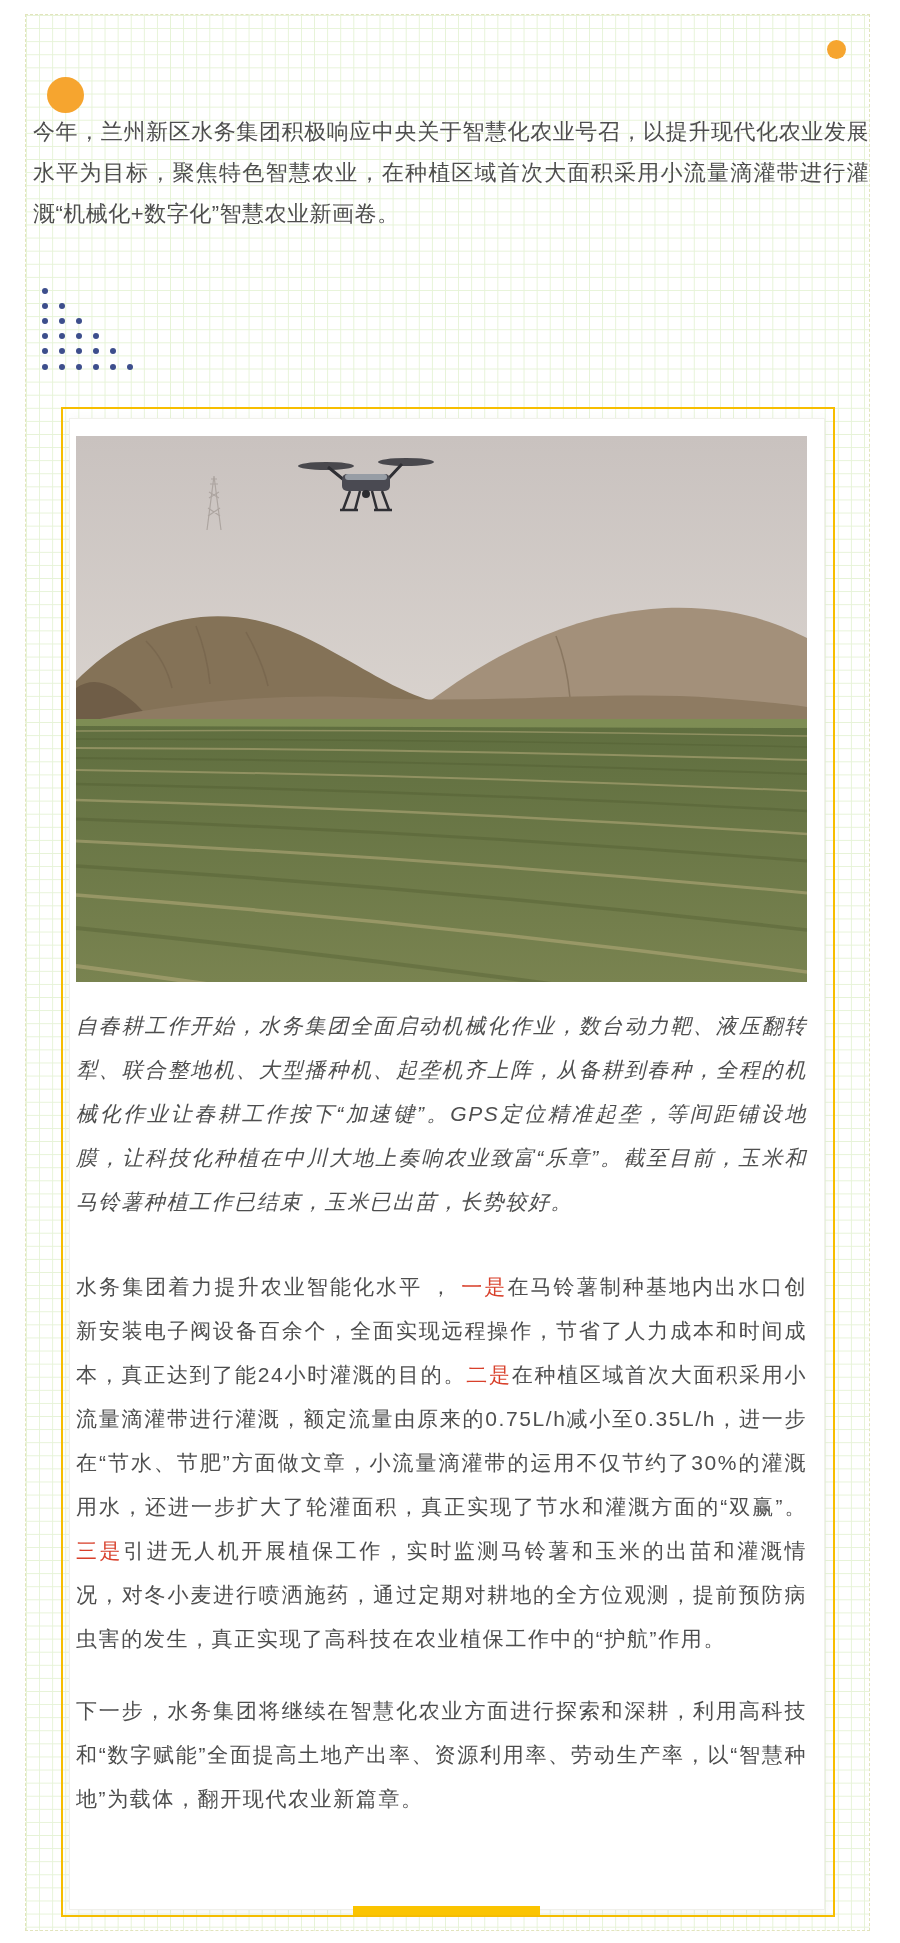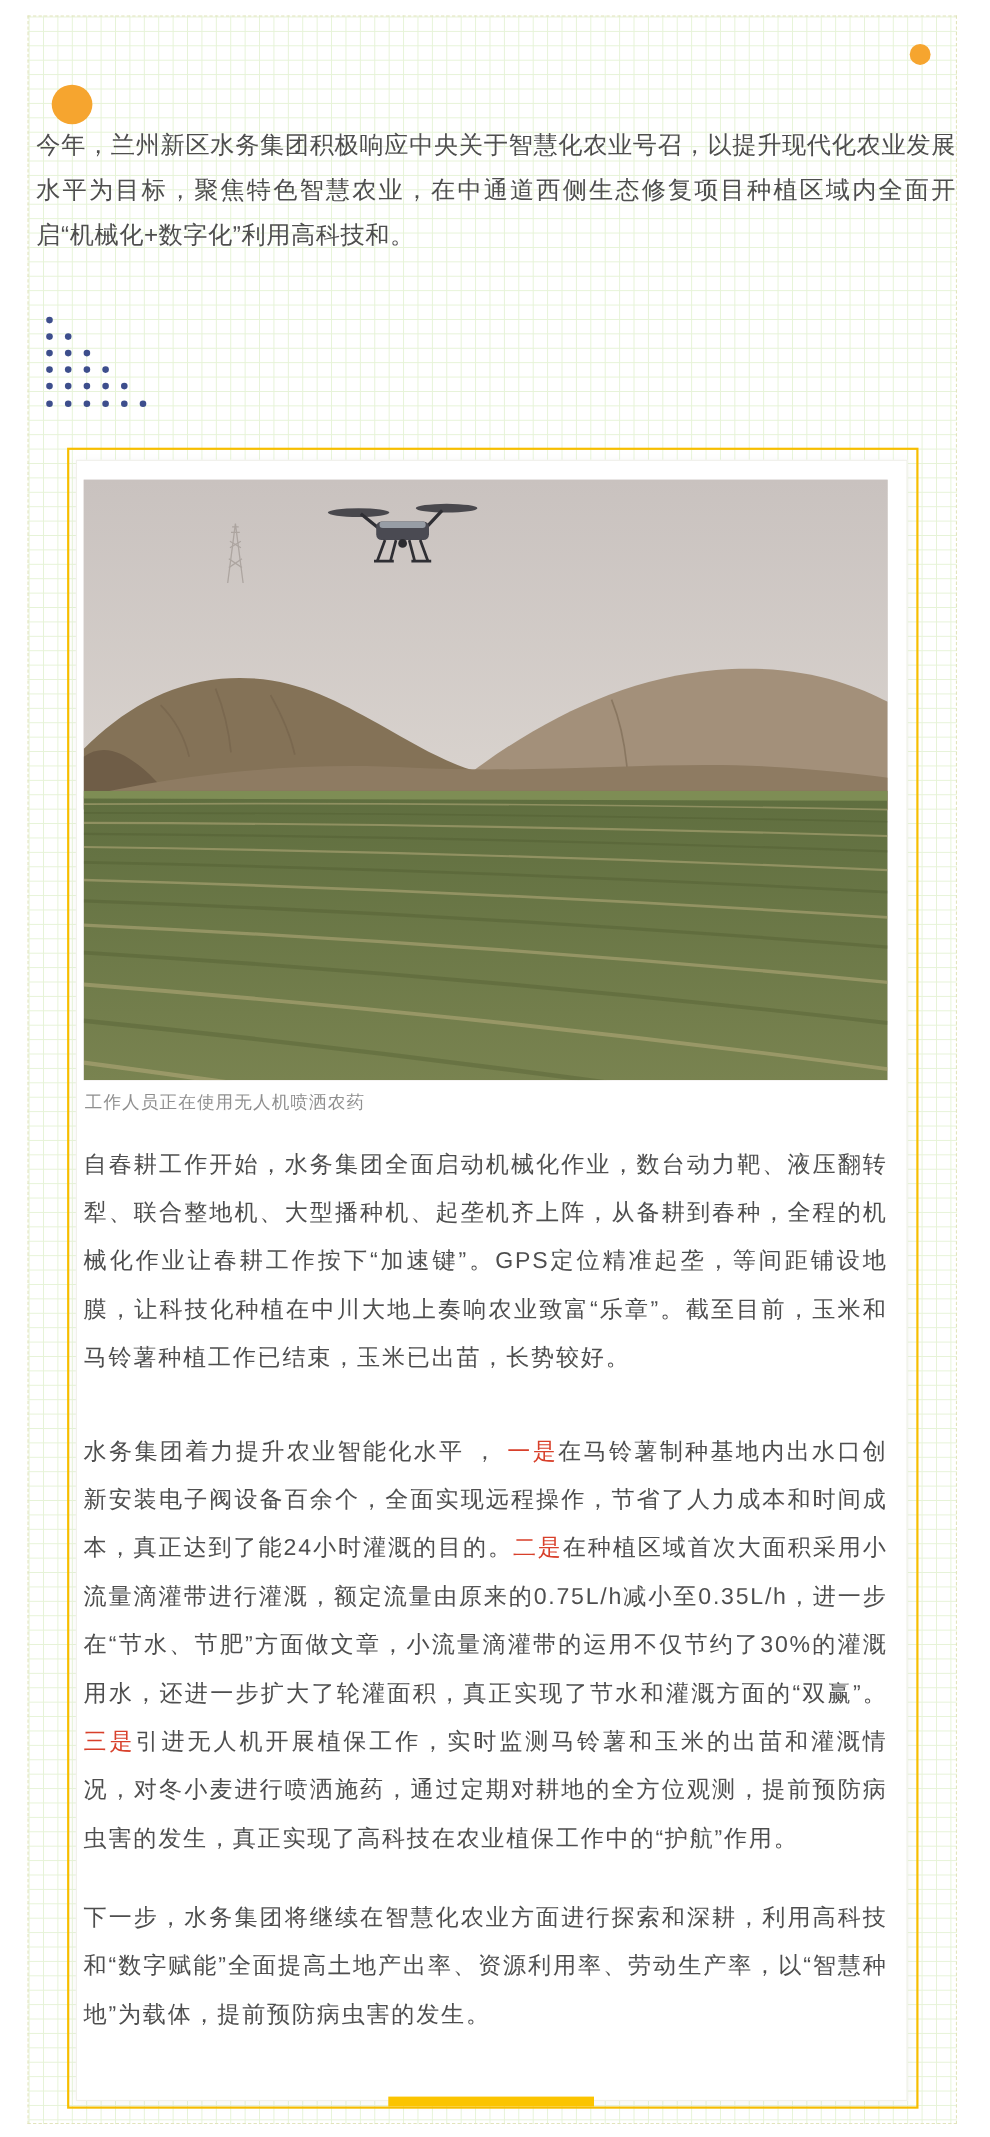--- a/index.html
+++ b/index.html
@@ -47,41 +47,41 @@
   .photo{width:731px;height:546px;overflow:hidden;background:#cfc9c5;}
   .photo svg{display:block;}
   .caption{
     margin:9px 0 0 1px;font-size:16px;line-height:24px;
     color:var(--caption_text);letter-spacing:1px;
   }
   .para{
     margin:0;font-size:21px;line-height:44px;letter-spacing:1.6px;
     color:var(--body_text);text-align:justify;
   }
-  .p1{margin-top:22px;}
+  .p1{margin-top:22px;font-style:italic;}
   .p2{margin-top:41px;}
   .p3{margin-top:28px;}
   .red{color:var(--red_accent);font-weight:normal;}
 
   .bottom-bar{
     position:absolute;left:353px;top:1906px;width:187px;height:9px;
     background:var(--bar_yellow);
   }
 </style>
 </head>
 <body>
 
 <div class="sheet">
 
   <div class="grid-area"></div>
 
   <span class="circle lg"></span>
   <span class="circle sm"></span>
 
-  <p class="intro">今年，兰州新区水务集团积极响应中央关于智慧化农业号召，以提升现代化农业发展水平为目标，聚焦特色智慧农业，在中通道西侧生态修复项目种植区域内全面开启“机械化+数字化”利用高科技和。</p>
+  <p class="intro">今年，兰州新区水务集团积极响应中央关于智慧化农业号召，以提升现代化农业发展水平为目标，聚焦特色智慧农业，在种植区域首次大面积采用小流量滴灌带进行灌溉“机械化+数字化”智慧农业新画卷。</p>
 
   <div class="dots">
       <div class="dot-row">
         <span class="dot"></span>
       </div>
       <div class="dot-row">
         <span class="dot"></span>
         <span class="dot"></span>
       </div>
       <div class="dot-row">
@@ -170,25 +170,24 @@
             <path d="M0,405 Q365,422 731,457" stroke="#b7ab7b" stroke-width="3" opacity="0.55"></path>
             <path d="M0,430 Q365,452 731,494" stroke="#4c5a2e" stroke-width="3.5" opacity="0.35"></path>
             <path d="M0,459 Q365,487 731,536" stroke="#b7ab7b" stroke-width="3.5" opacity="0.55"></path>
             <path d="M0,492 Q360,528 731,585" stroke="#4c5a2e" stroke-width="4" opacity="0.35"></path>
             <path d="M0,530 Q300,570 731,640" stroke="#b7ab7b" stroke-width="4" opacity="0.55"></path>
           </g>
         </g>
       </svg>
     </div>
 
-    <p class="caption">工作人员正在使用无人机喷洒农药</p>
 
     <p class="para p1">自春耕工作开始，水务集团全面启动机械化作业，数台动力靶、液压翻转犁、联合整地机、大型播种机、起垄机齐上阵，从备耕到春种，全程的机械化作业让春耕工作按下“加速键”。GPS定位精准起垄，等间距铺设地膜，让科技化种植在中川大地上奏响农业致富“乐章”。截至目前，玉米和马铃薯种植工作已结束，玉米已出苗，长势较好。</p>
 
     <p class="para p2"><span>水务集团着力提升农业智能化水平 ， </span><span class="red">一是</span><span>在马铃薯制种基地内出水口创新安装电子阀设备百余个，全面实现远程操作，节省了人力成本和时间成本，真正达到了能24小时灌溉的目的。</span><span class="red">二是</span><span>在种植区域首次大面积采用小流量滴灌带进行灌溉，额定流量由原来的0.75L/h减小至0.35L/h，进一步在“节水、节肥”方面做文章，小流量滴灌带的运用不仅节约了30%的灌溉用水，还进一步扩大了轮灌面积，真正实现了节水和灌溉方面的“双赢”。</span><span class="red">三是</span><span>引进无人机开展植保工作，实时监测马铃薯和玉米的出苗和灌溉情况，对冬小麦进行喷洒施药，通过定期对耕地的全方位观测，提前预防病虫害的发生，真正实现了高科技在农业植保工作中的“护航”作用。</span></p>
 
-    <p class="para p3">下一步，水务集团将继续在智慧化农业方面进行探索和深耕，利用高科技和“数字赋能”全面提高土地产出率、资源利用率、劳动生产率，以“智慧种地”为载体，提前预防病虫害的发生。</p>
+    <p class="para p3">下一步，水务集团将继续在智慧化农业方面进行探索和深耕，利用高科技和“数字赋能”全面提高土地产出率、资源利用率、劳动生产率，以“智慧种地”为载体，翻开现代农业新篇章。</p>
 
   </div>
 
   <div class="bottom-bar"></div>
 
 </div>
 
 </body></html>

